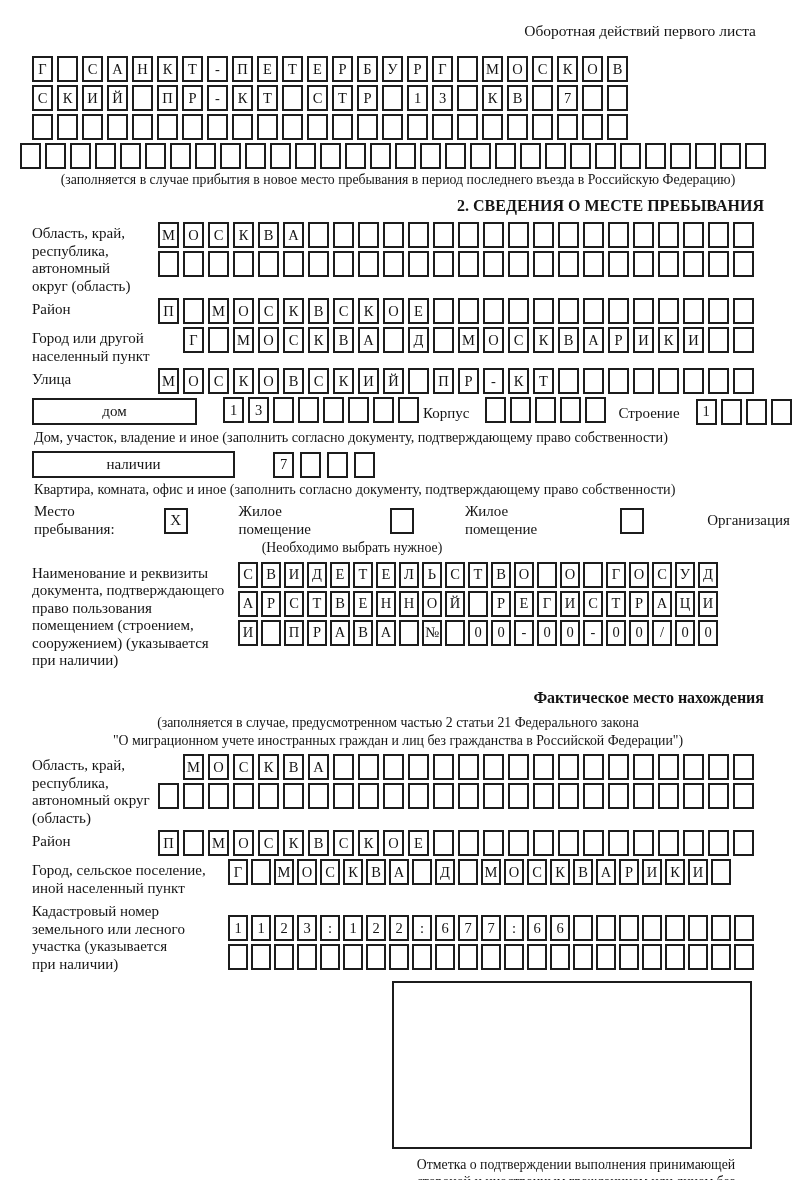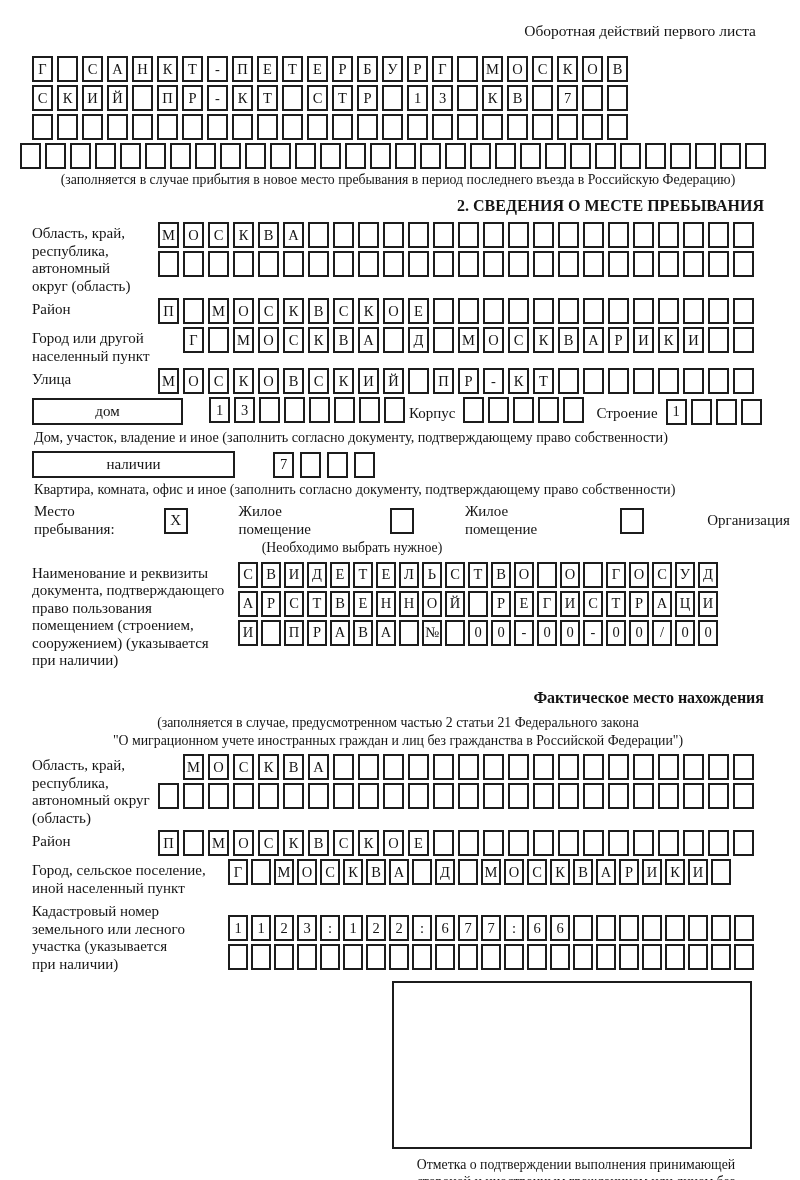--- a/index.html
+++ b/index.html
@@ -33,23 +33,23 @@
   .fullrow { margin-left:-12px; }
 
   .note-center { text-align:center; font-size:13.8px; margin:2px 0 4px 0; }
   .note-left  { font-size:14.2px; margin:2px 0 5px 2px; }
   .sec-title  { text-align:right; font-weight:bold; font-size:16px; margin:8px 0 7px 0; }
 
   .fieldbox {
     height:27px; border:2px solid #1c1c1c; flex:none;
     display:flex; align-items:center; justify-content:center; font-size:15px;
   }
-  .housebox { width:151px; }
+  .housebox { width:165px; }
   .aptbox { width:203px; }
-  .inline-lbl { padding:3px 8px 0 4px; flex:none; }
+  .inline-lbl { padding:3px 16px 0 4px; flex:none; }
 
   .stayrow { display:flex; align-items:center; margin:5px 0 2px 2px;gap:41px; }
   .cb {
     width:24px; height:26px; border:2px solid #1c1c1c; flex:none;
     display:flex; align-items:center; justify-content:center;
     font-size:15px; margin:0 10px 0 8px;
   }
   .opt { margin-right:14px; }
 
   .doc-block { margin-top:5px; margin-bottom:19px; }

